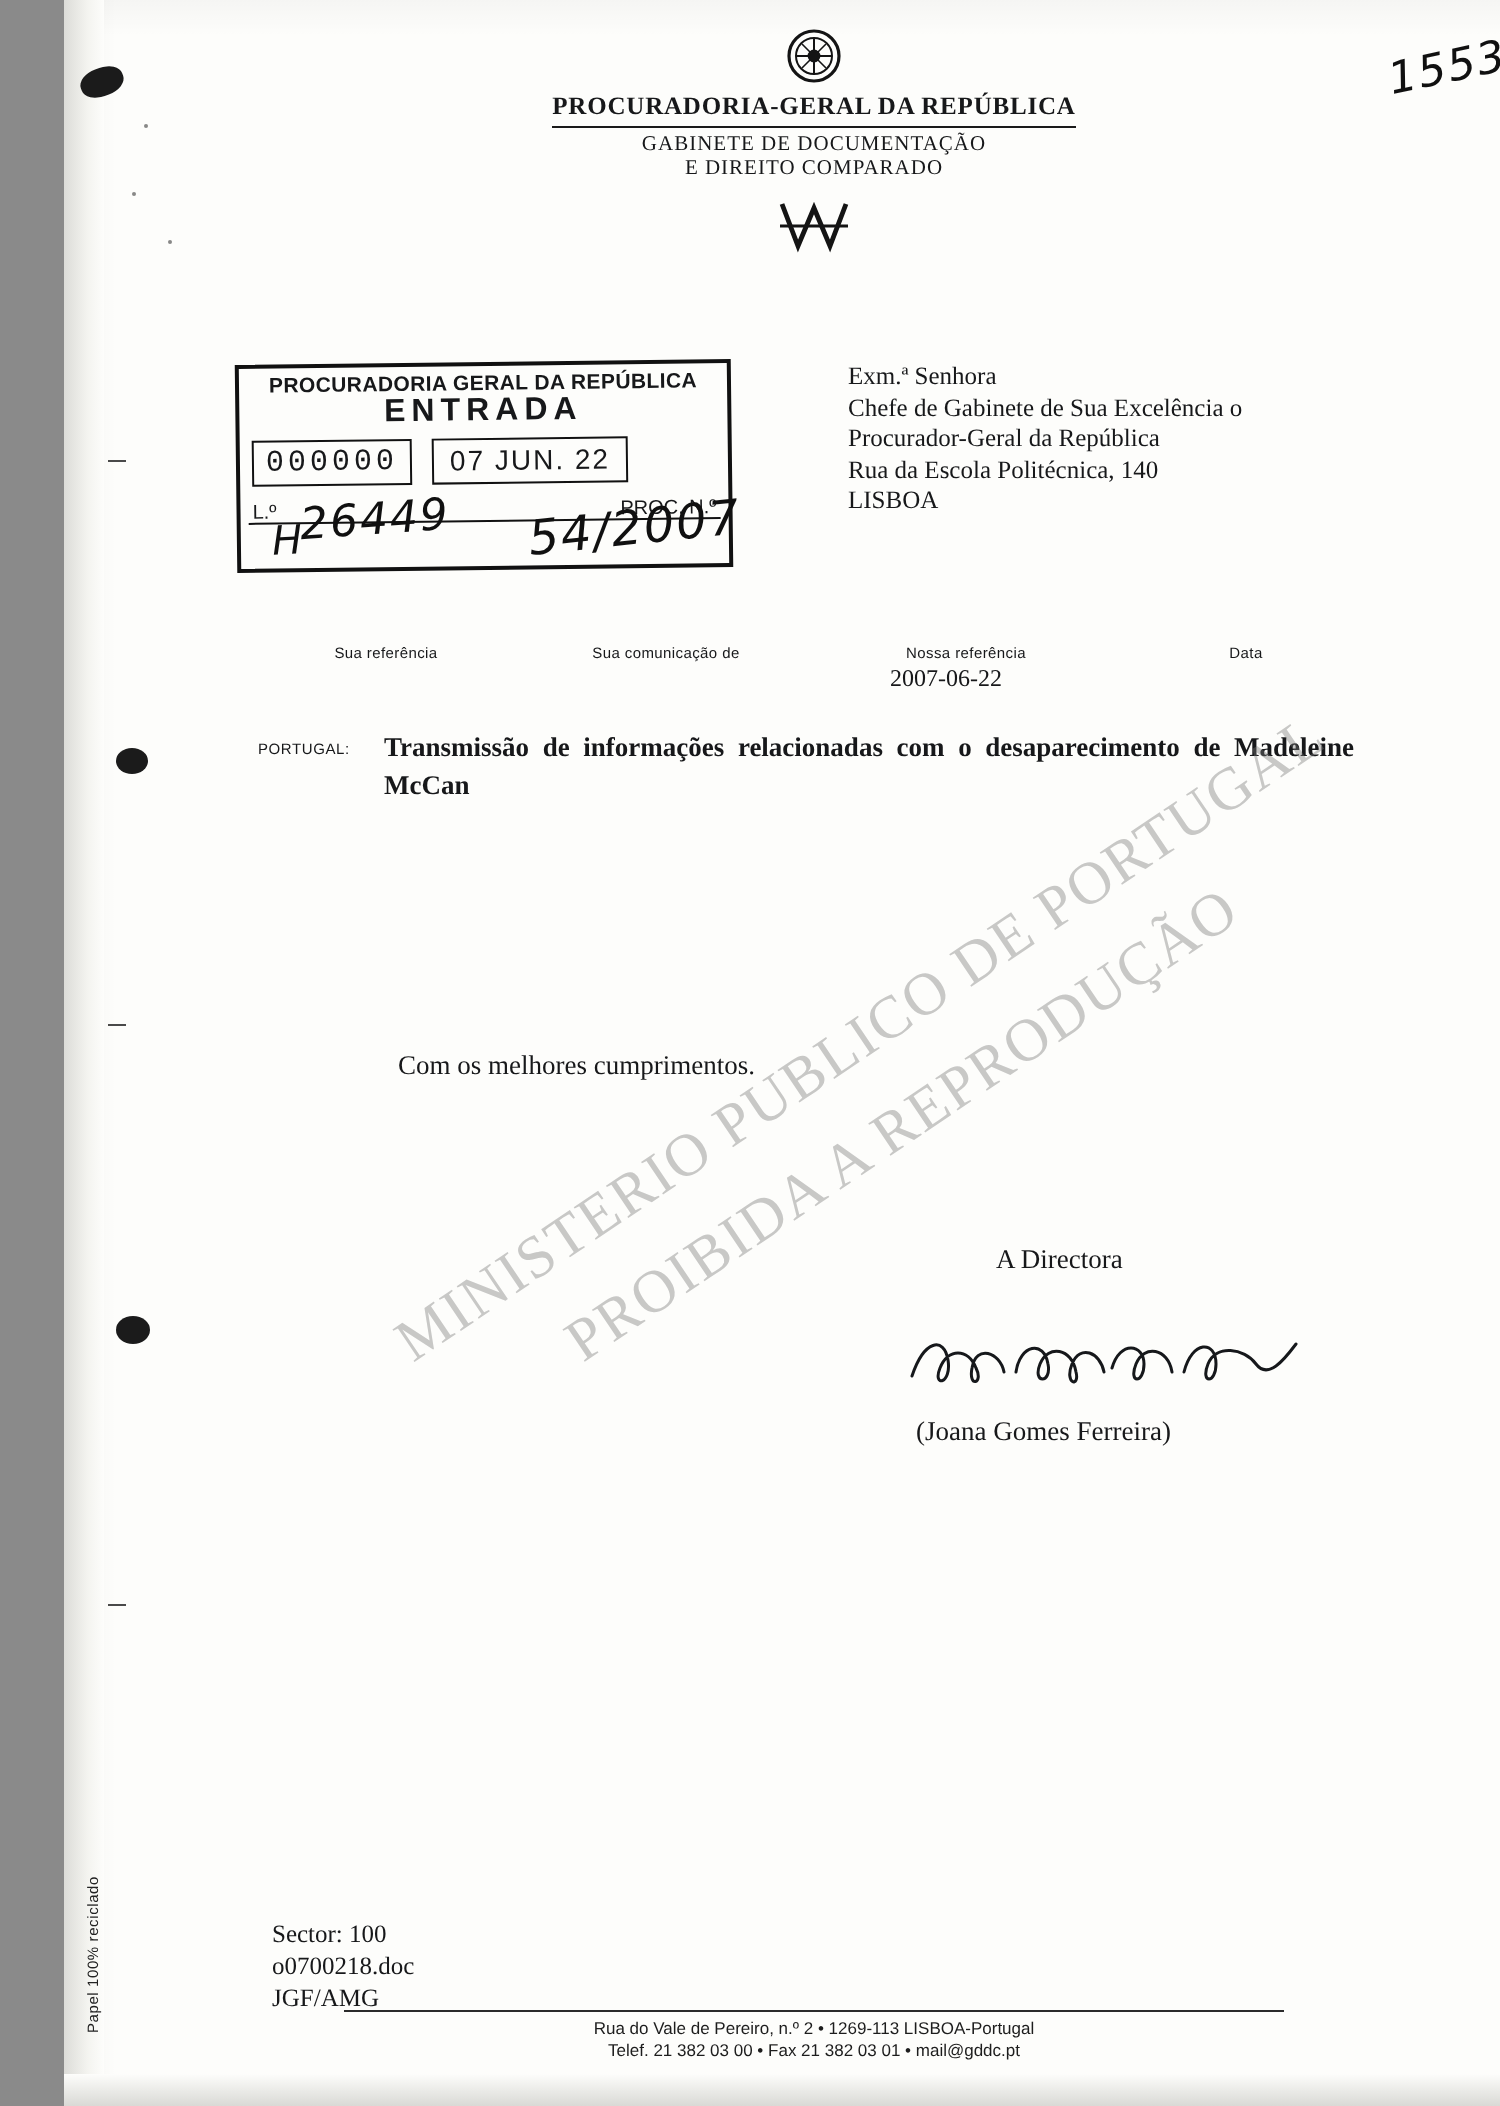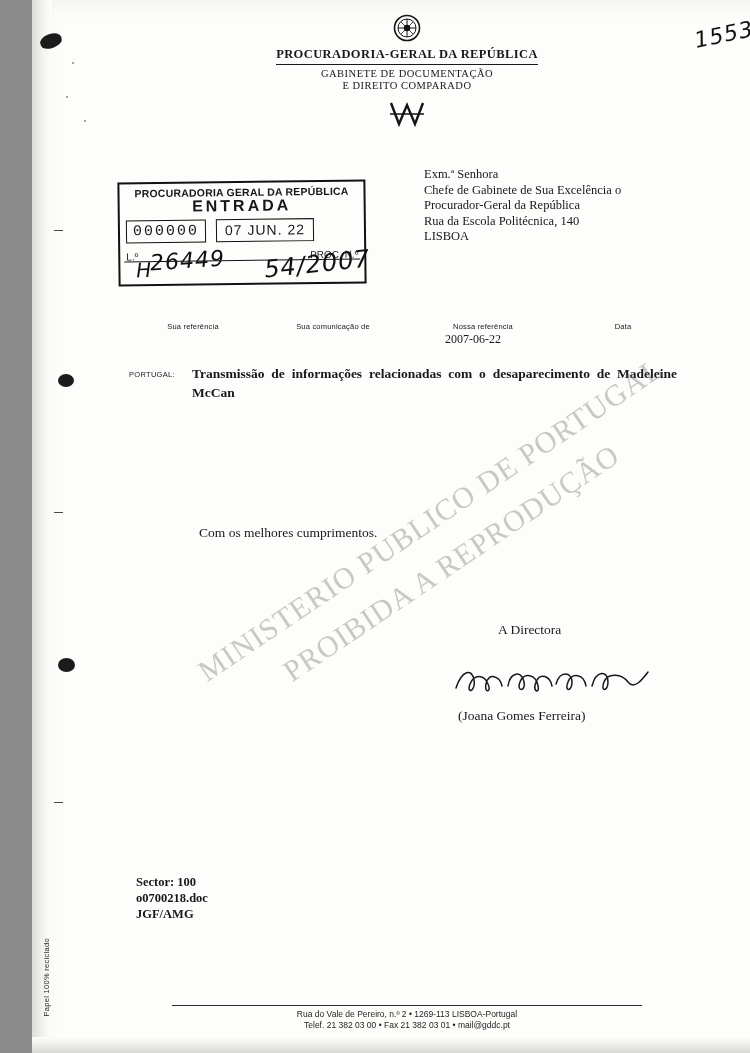--- a/index.html
+++ b/index.html
@@ -164,21 +164,21 @@
     top: 22px;
     font-size: 22px;
     transform: rotate(-12deg);
     letter-spacing: 1px;
   }
 
   
   .addressee {
     position: absolute;
     left: 392px;
-    top: 167px;
+    top: 181px;
     font-size: 12.5px;
     line-height: 15.5px;
   }
 
   
   .refrow {
     position: absolute;
     left: 96px;
     top: 322px;
     width: 560px;
@@ -288,24 +288,23 @@
   }
   .wm2 {
     left: 95px; top: 330px;
     transform: rotate(-34deg);
   }
 
   
   .tail {
     position: absolute;
     left: 104px;
-    top: 874px;
+    top: 959px;
     font-size: 12.5px;
     line-height: 16px;
-    font-weight: bold;
   }
   .footer {
     position: absolute;
     left: 0; right: 0;
     bottom: 22px;
     text-align: center;
     font-size: 8.5px;
     font-family: "Liberation Sans", sans-serif;
     line-height: 11px;
     color: #1d1d1d;

